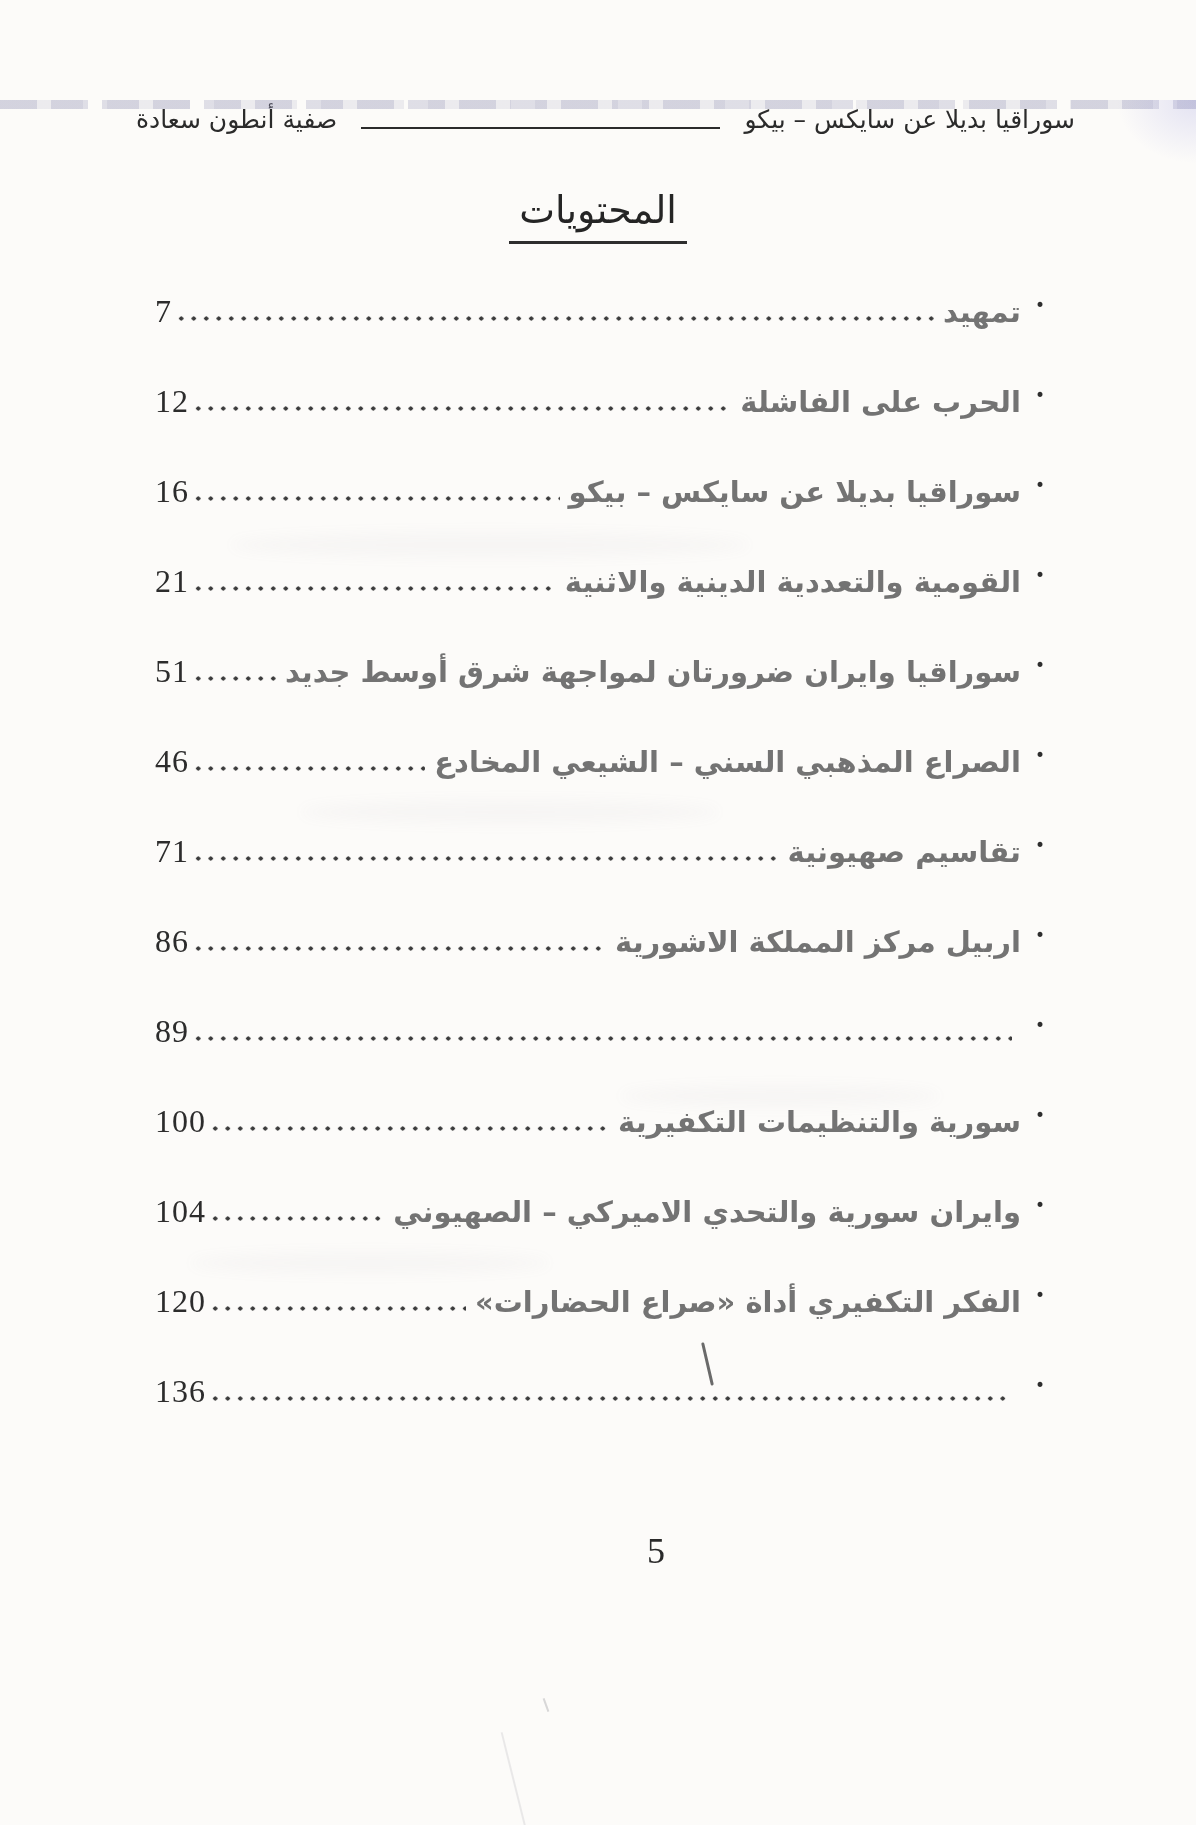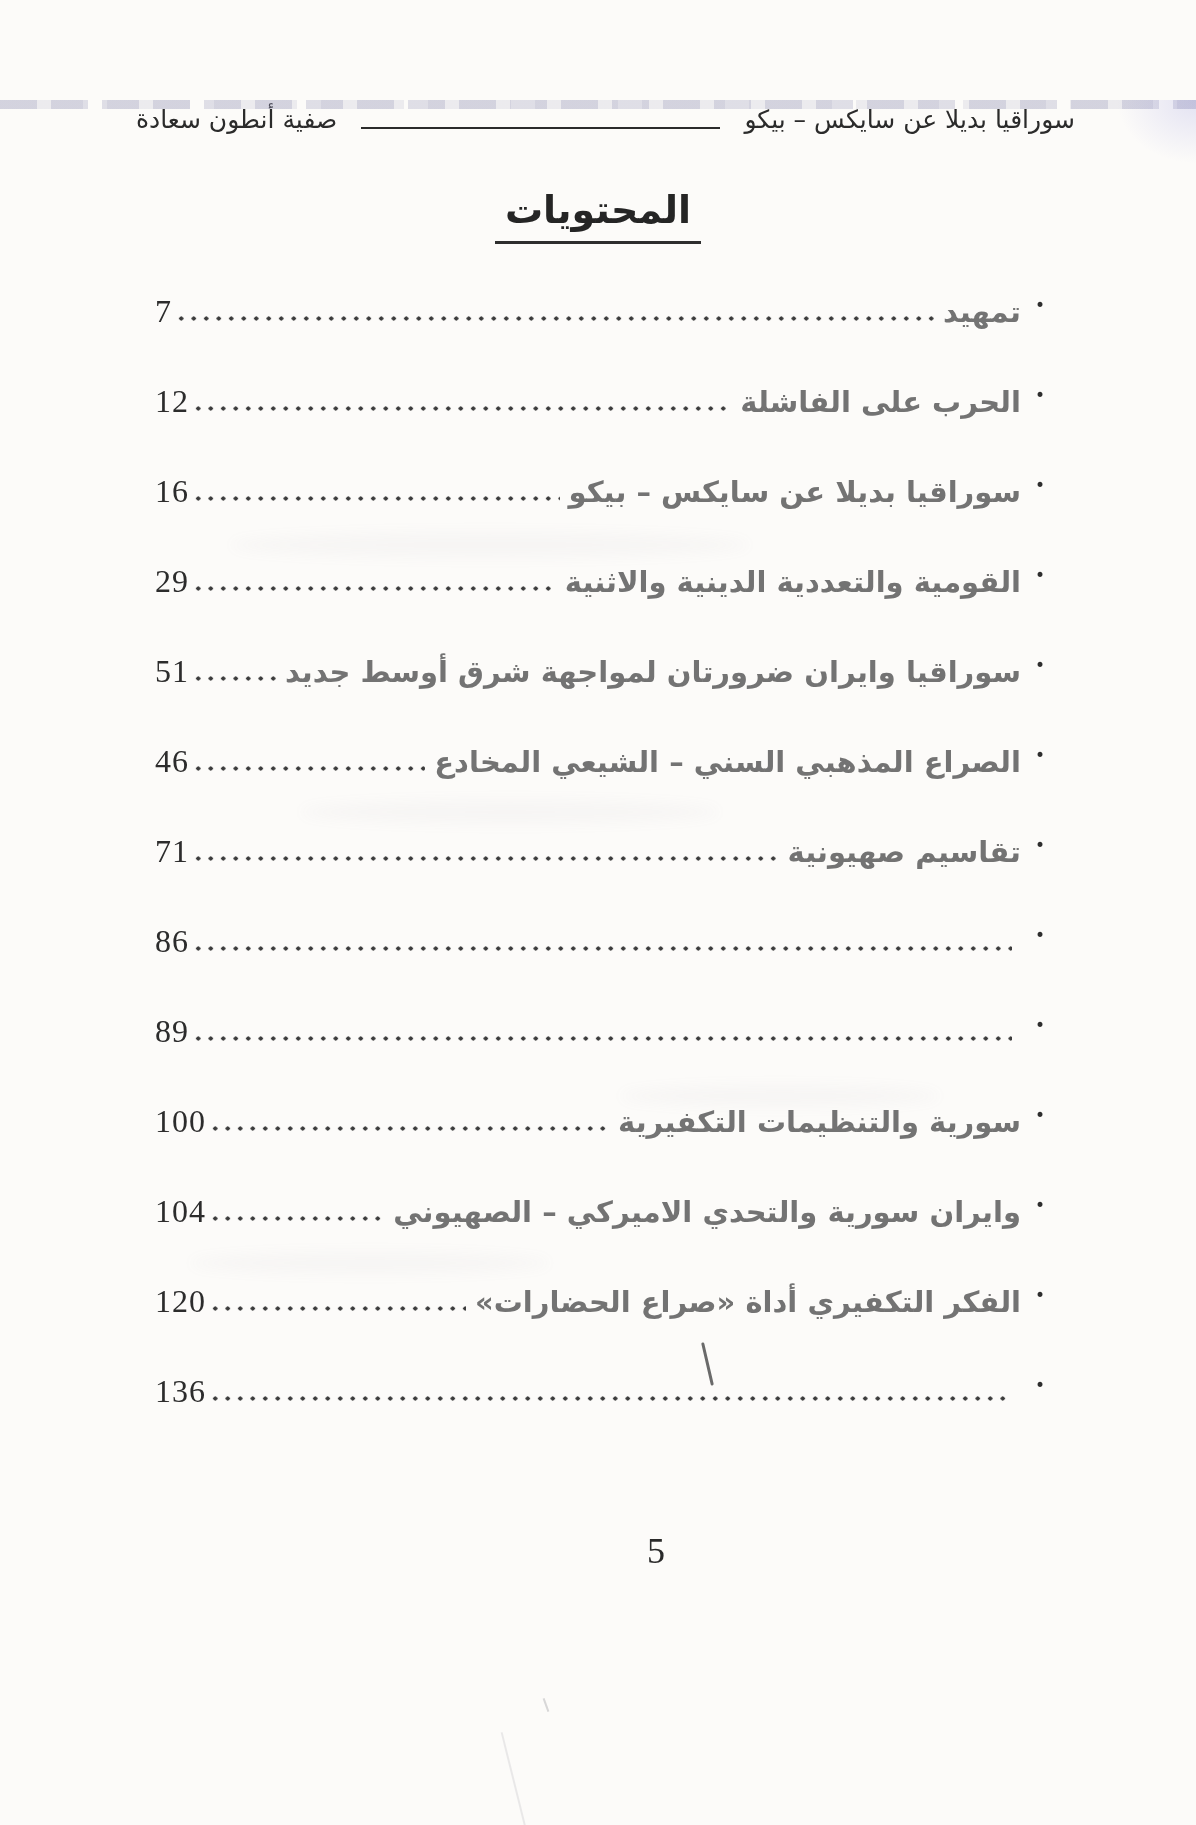--- a/index.html
+++ b/index.html
@@ -53,21 +53,21 @@
     flex: 1 1 auto; height: 0;
     border-top: 2.5px solid #2b2b2b;
     margin: 16px 24px 0 24px;
   }
   .arabic { font-family: "DejaVu Sans", sans-serif; }
 
   
   .toc-title-wrap { text-align: center; margin-top: 48px; }
   .toc-title {
     display: inline-block;
-    font-size: 38px; font-weight: bold; color: #252525;
+    font-size: 38px; font-weight: normal; color: #252525;
     border-bottom: 3px solid #2e2e2e;
     padding: 0 10px 9px 10px;
   }
 
   
   .toc { margin: 24px 151px 0 155px; }
   .entry-row {
     height: 90px; line-height: 86px;
     display: flex; direction: rtl; align-items: baseline;
     white-space: nowrap;
@@ -141,21 +141,21 @@
       <span class="bullet">•</span>
       <span class="entry-label arabic">سوراقيا بديلا عن سايكس – بيكو</span>
       <span class="dots"></span>
       <span class="entry-page">16</span>
     </div>
 
     <div class="entry-row">
       <span class="bullet">•</span>
       <span class="entry-label arabic">القومية والتعددية الدينية والاثنية</span>
       <span class="dots"></span>
-      <span class="entry-page">29</span>
+      <span class="entry-page">21</span>
     </div>
 
     <div class="entry-row">
       <span class="bullet">•</span>
       <span class="entry-label arabic">سوراقيا وايران ضرورتان لمواجهة شرق أوسط جديد</span>
       <span class="dots"></span>
       <span class="entry-page">51</span>
     </div>
 
     <div class="entry-row">
@@ -167,20 +167,21 @@
 
     <div class="entry-row">
       <span class="bullet">•</span>
       <span class="entry-label arabic">تقاسيم صهيونية</span>
       <span class="dots"></span>
       <span class="entry-page">71</span>
     </div>
 
     <div class="entry-row">
       <span class="bullet">•</span>
+      <span class="entry-label arabic">اربيل مركز المملكة الاشورية</span>
       <span class="dots"></span>
       <span class="entry-page">86</span>
     </div>
 
     <div class="entry-row">
       <span class="bullet">•</span>
       <span class="dots"></span>
       <span class="entry-page">89</span>
     </div>
 

